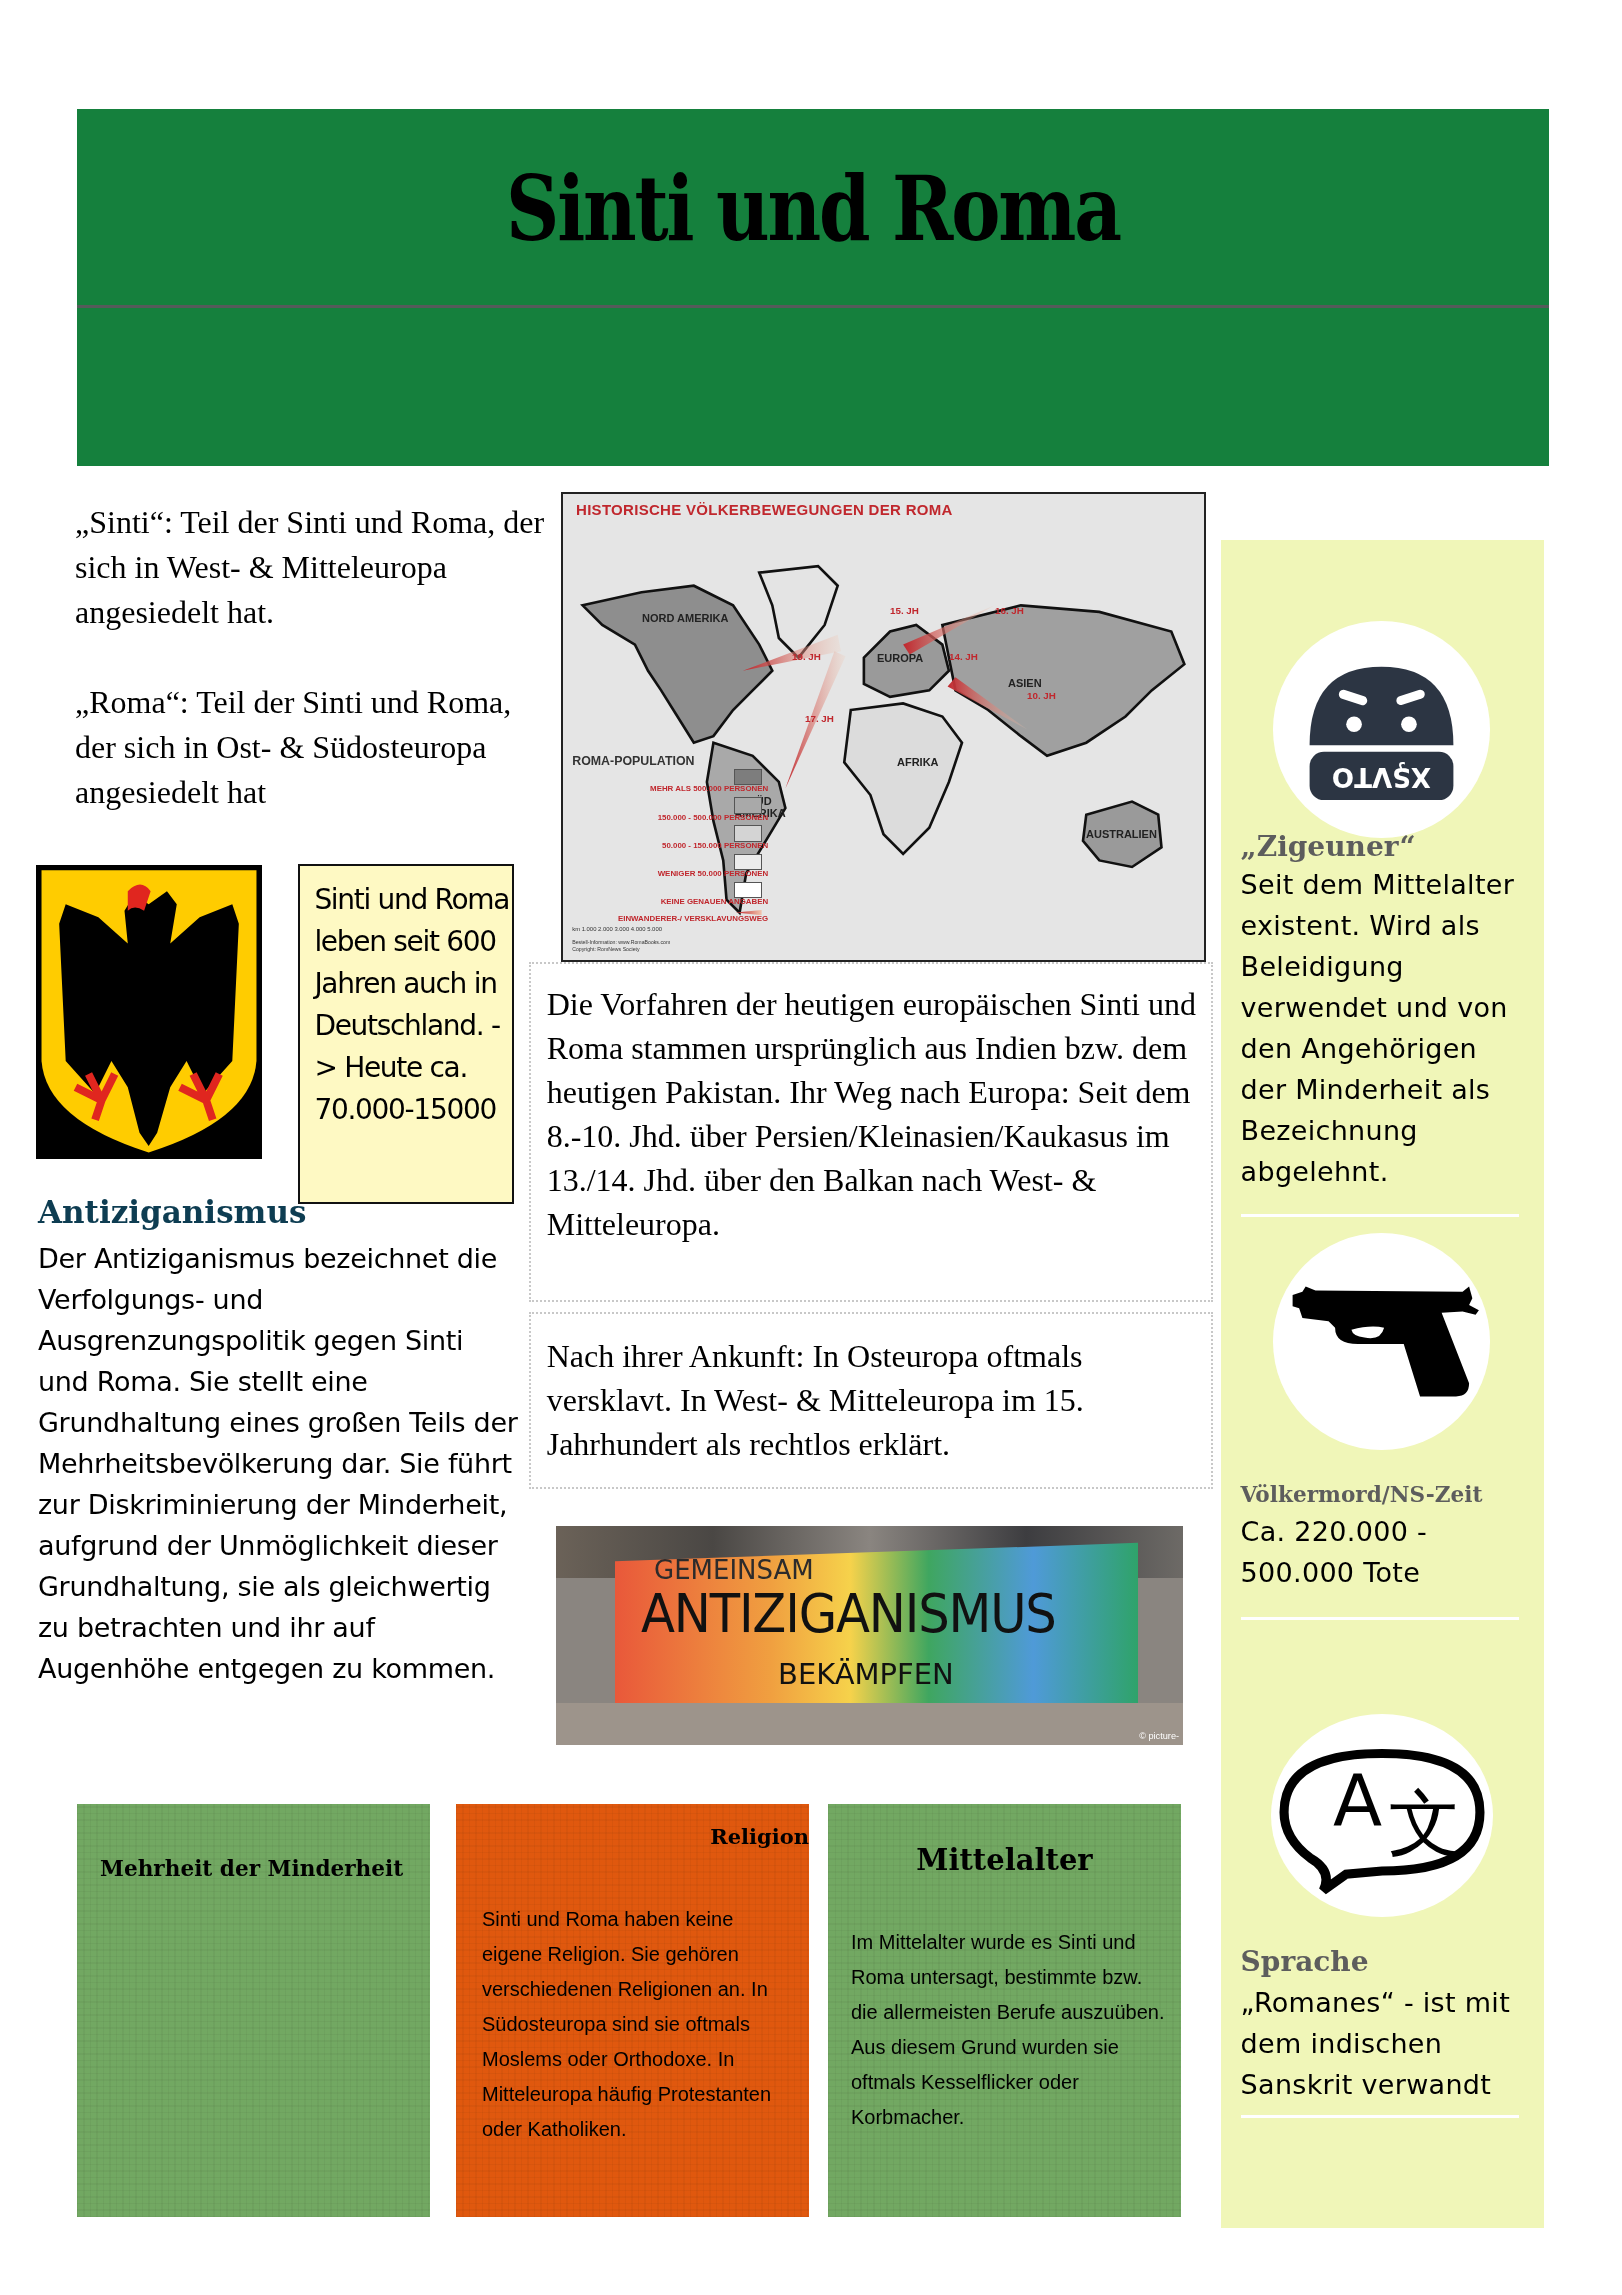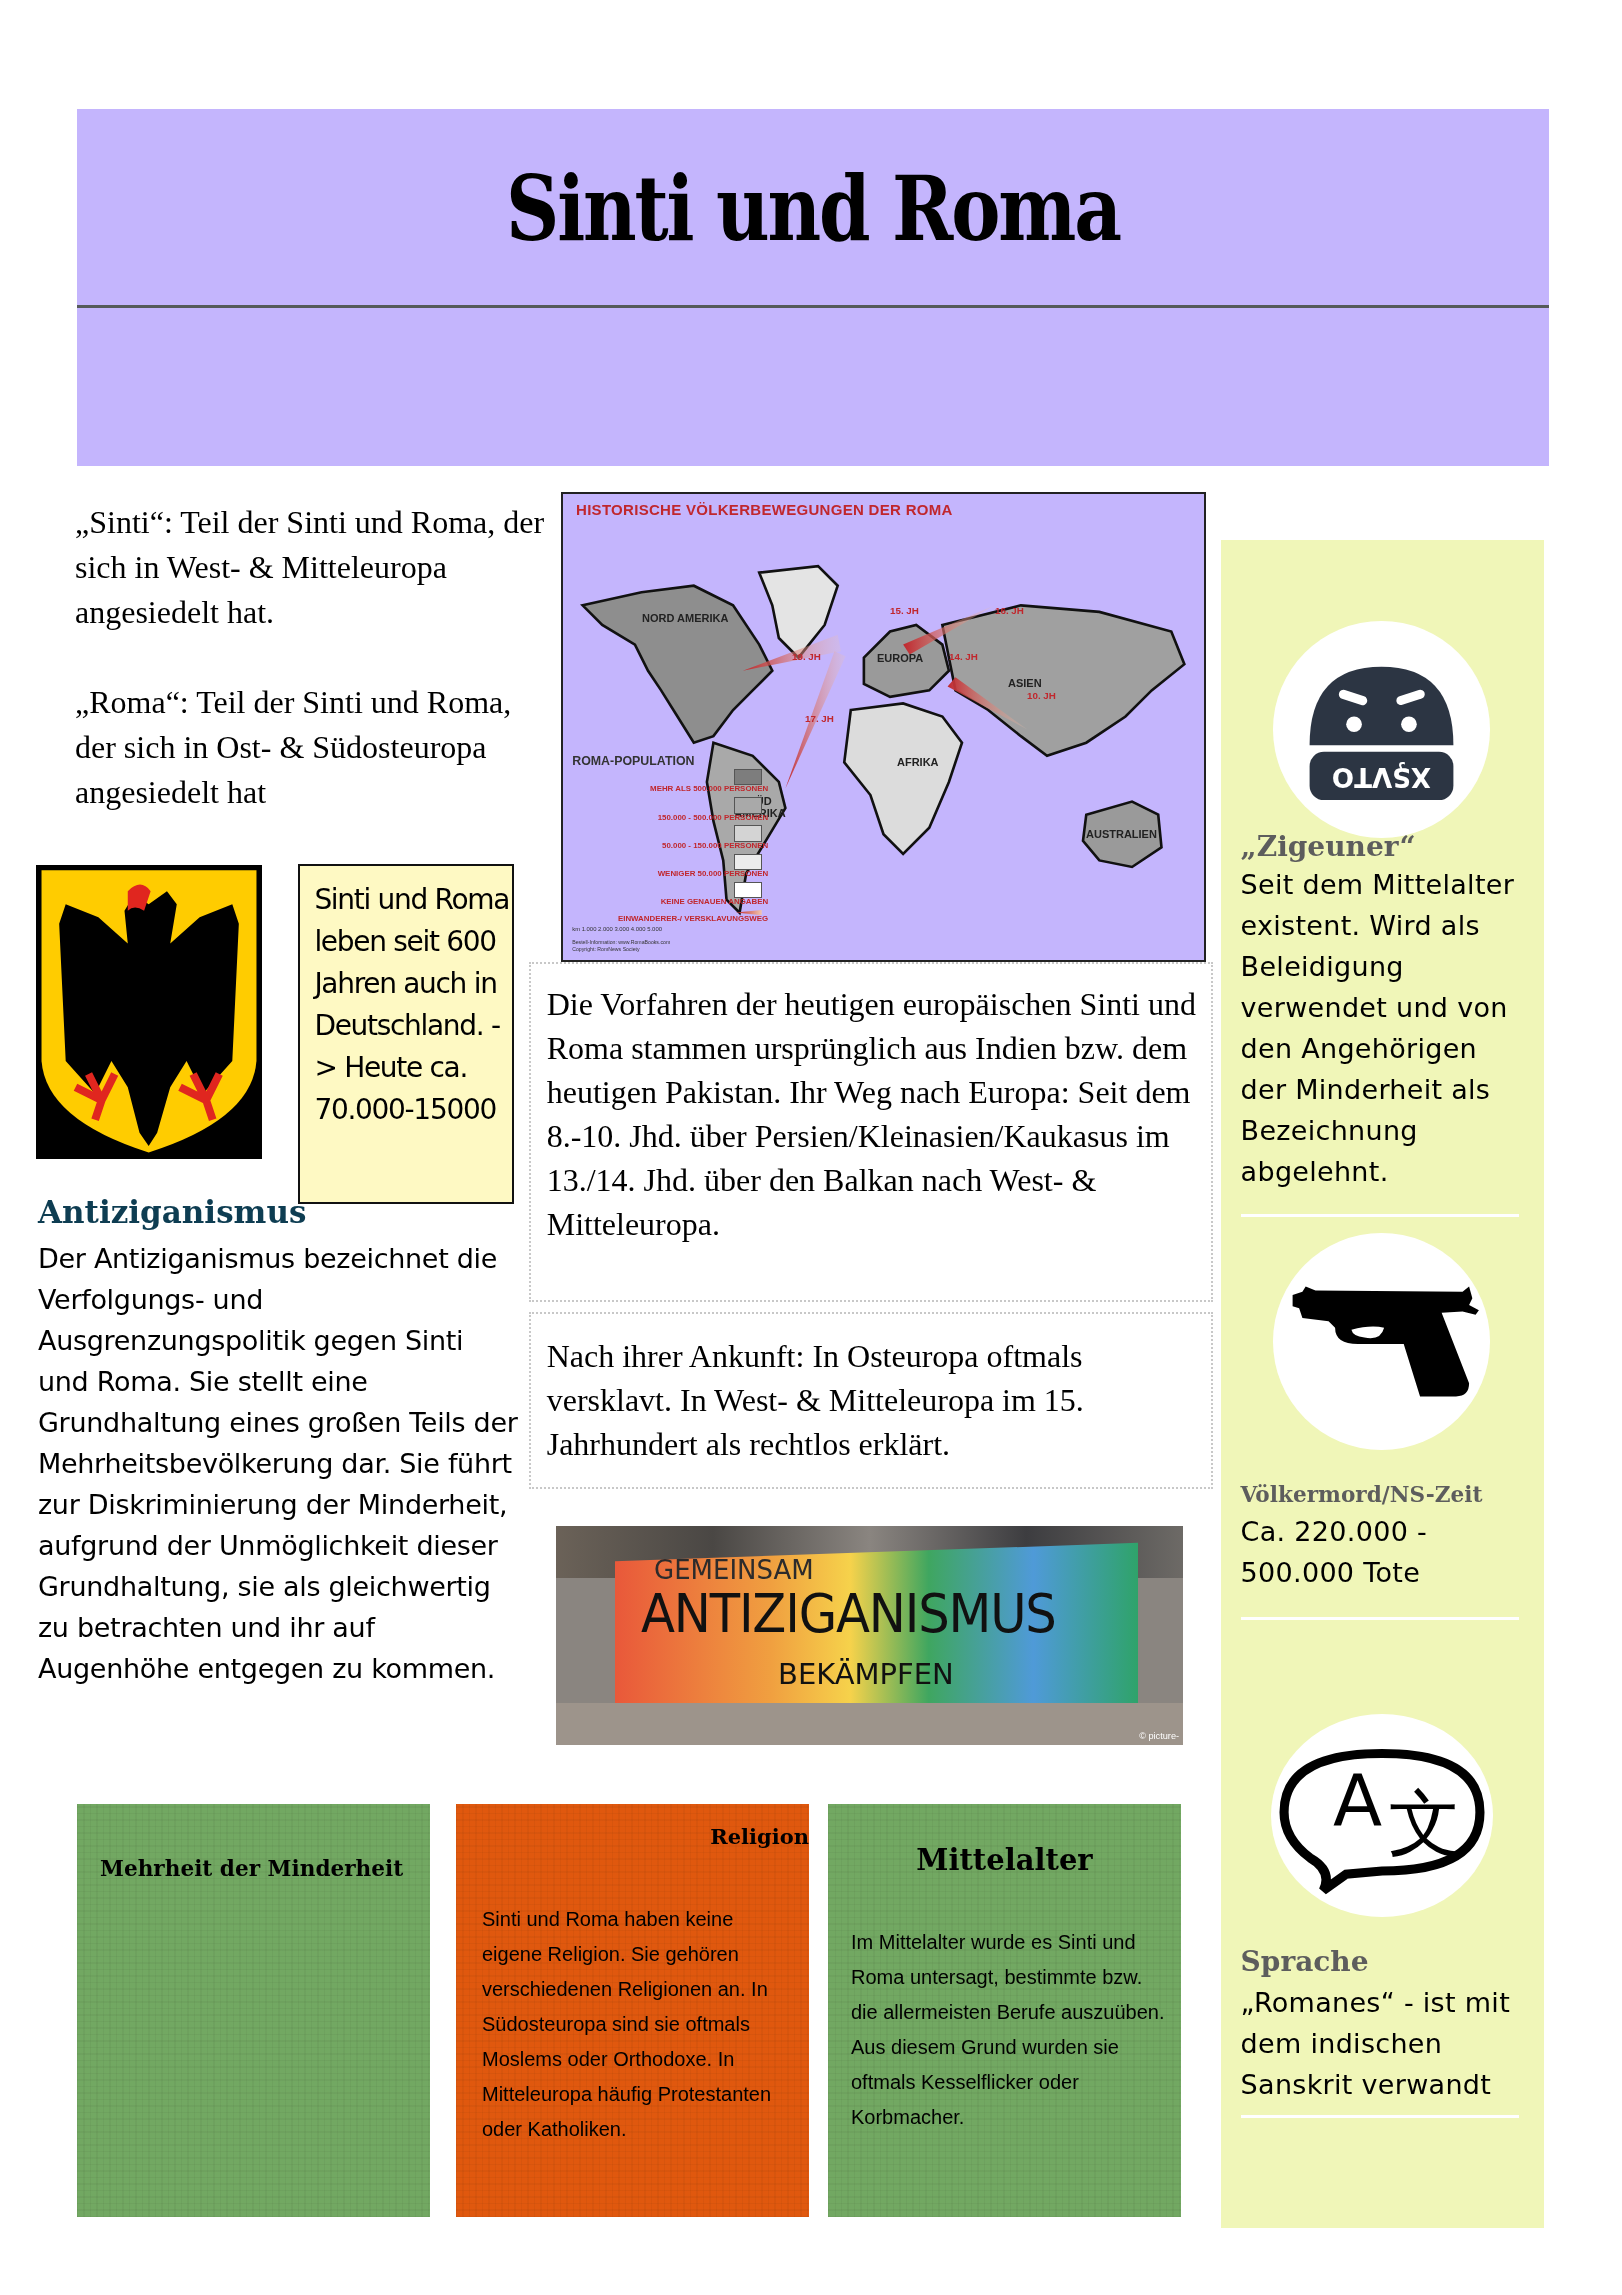--- a/index.html
+++ b/index.html
@@ -1,30 +1,30 @@
 <!DOCTYPE html>
 <html style="font-size:10.5px"><head>
 <meta charset="utf-8">
 <style>
   html, body { margin: 0; padding: 0; background: #ffffff; }
   body { width: 1622px; height: 2295px; position: relative; overflow: hidden; font-family: "Liberation Serif", serif; color: #000; }
   .abs { position: absolute; }
 
   
-  #header { left: 77px; top: 109px; width: 1472px; height: 357px; background: #c4b5fd; }
+  #header { left: 77px; top: 109px; width: 1472px; height: 357px; background: #15803d; }
   #title { left: 0; top: 46px; width: 100%; text-align: center; font-family: "DejaVu Serif", serif; font-weight: bold; font-size: 90px; letter-spacing: -2.6px; transform: scaleX(0.82); }
   #header-rule { left: 0; top: 196px; width: 100%; height: 2.6px; background: #555a5a; }
   #subtitle { left: 0; top: 268px; width: 100%; text-align: center; font-family: "DejaVu Serif", serif; font-weight: bold; font-size: 30px; font-variant: small-caps; letter-spacing: 2px; white-space: nowrap; }
 
   
   #definitions { left: 75px; top: 500px; width: 471px; font-family: "Liberation Serif", serif; font-size: 32px; line-height: 45px; }
   #definitions p { margin: 0 0 45px 0; }
 
   
-  #map { left: 561px; top: 492px; width: 641px; height: 466px; border: 2px solid #222; background: #c4b5fd; overflow: hidden; }
+  #map { left: 561px; top: 492px; width: 641px; height: 466px; border: 2px solid #222; background: #e5e5e5; overflow: hidden; }
   #map-title { left: 13px; top: 6.5px; color: #c0272d; font-family: "Liberation Sans", sans-serif; font-weight: bold; font-size: 15px; letter-spacing: 0.3px; }
   .map-label { position: absolute; font-family: "Liberation Sans", sans-serif; font-weight: bold; font-size: 11px; color: #222; text-align: center; line-height: 12.4px; }
   .route-label { position: absolute; font-family: "Liberation Sans", sans-serif; font-weight: bold; font-size: 9.8px; color: #c0272d; }
   #legend { left: 9.2px; top: 260px; width: 196px; }
   #legend-title { font-family: "Liberation Sans", sans-serif; font-weight: bold; font-size: 12.4px; color: #333; margin-bottom: 1px; }
   .legend-row { display: flex; align-items: flex-end; margin-bottom: 3.3px; flex-direction: column; }
   .legend-swatch { width: 26px; height: 14.4px; border: 1.3px solid #555; margin-right: 6.5px; flex: none; }
   .legend-text { font-family: "Liberation Sans", sans-serif; font-weight: bold; font-size: 7.9px; color: #c0272d; line-height: 8.5px; }
   #scale { left: 9.2px; top: 432px; font-family: "Liberation Sans", sans-serif; font-size: 5.9px; color: #333; }
   #credit { left: 9.2px; top: 445px; font-family: "Liberation Sans", sans-serif; font-size: 5.2px; color: #333; line-height: 6.5px; }

